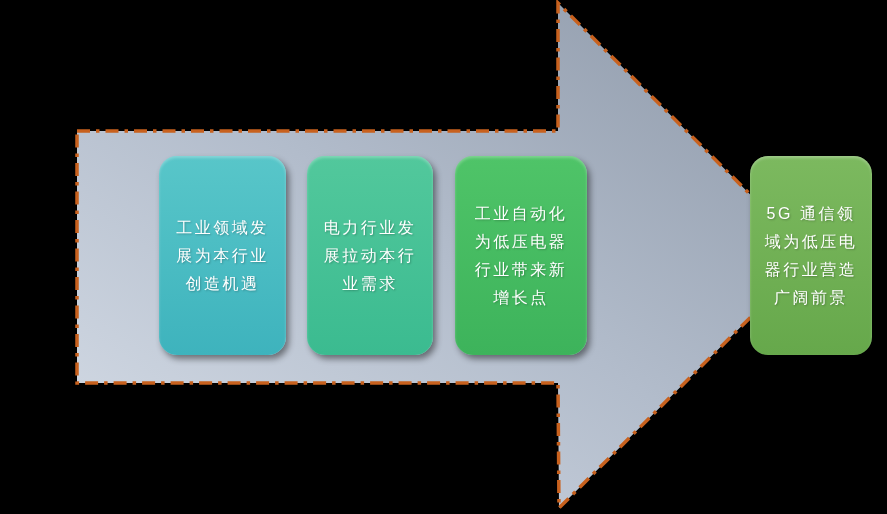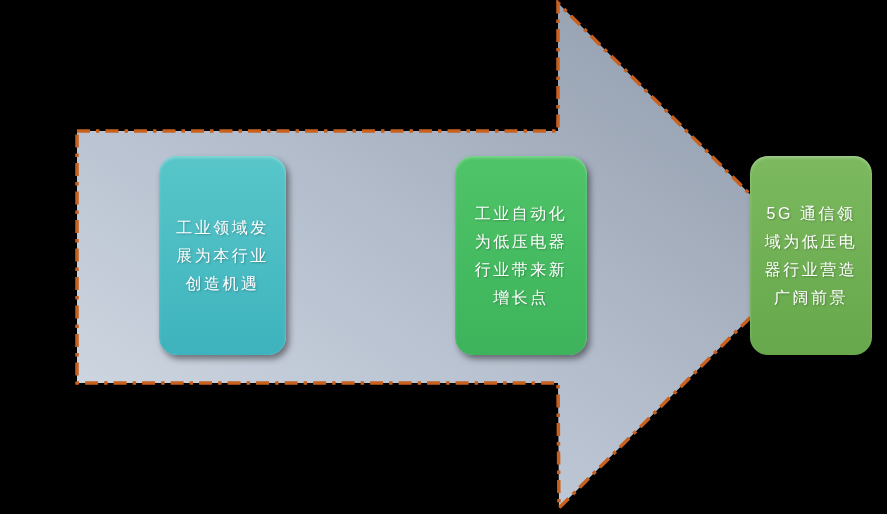--- a/index.html
+++ b/index.html
@@ -64,20 +64,23 @@
       </linearGradient>
     </defs>
     <path d="M 77 131 L 558 131 L 558 3 L 812 256 L 559 508 L 558 383 L 77 383 Z" fill="url(#arrowGrad)" stroke-width="3.5" stroke-dasharray="13 6 3.5 6" stroke-linejoin="miter" stroke="#c8611e"></path>
   </svg>
 
 
   <div class="card card2" style="background: linear-gradient(rgb(88, 198, 201) 0%, rgb(62, 179, 189) 100%);">
     <div class="card-text">工业领域发<br>展为本行业<br>创造机遇</div>
   </div>
 
+  <div class="card card3" style="background: linear-gradient(rgb(82, 200, 156) 0%, rgb(59, 187, 144) 100%);">
+    <div class="card-text">电力行业发<br>展拉动本行<br>业需求</div>
+  </div>
 
   <div class="card card4" style="background: linear-gradient(rgb(79, 196, 104) 0%, rgb(61, 179, 91) 100%);">
     <div class="card-text">工业自动化<br>为低压电器<br>行业带来新<br>增长点</div>
   </div>
 
 
   <div class="card card6" style="background: linear-gradient(rgb(124, 185, 95) 0%, rgb(102, 168, 75) 100%);">
     <div class="card-text">5G 通信领<br>域为低压电<br>器行业营造<br>广阔前景</div>
   </div>
 

